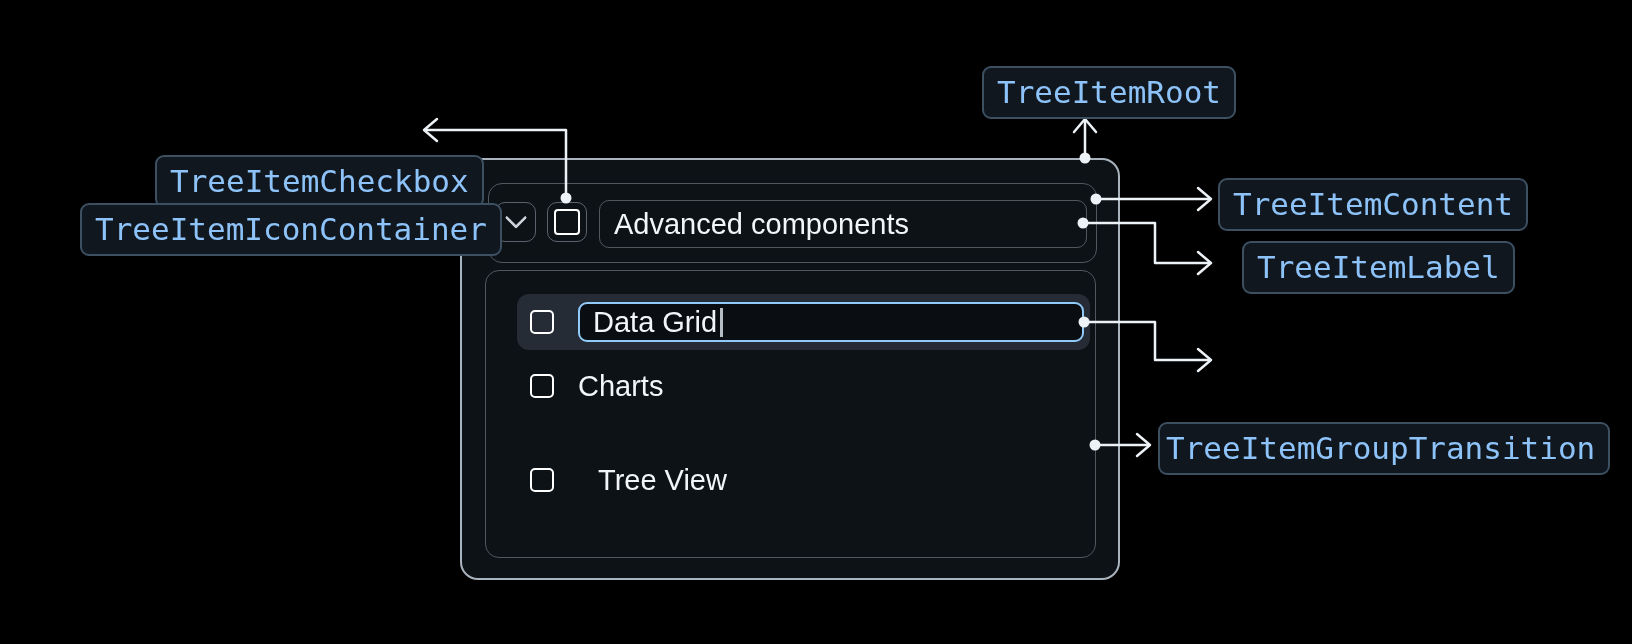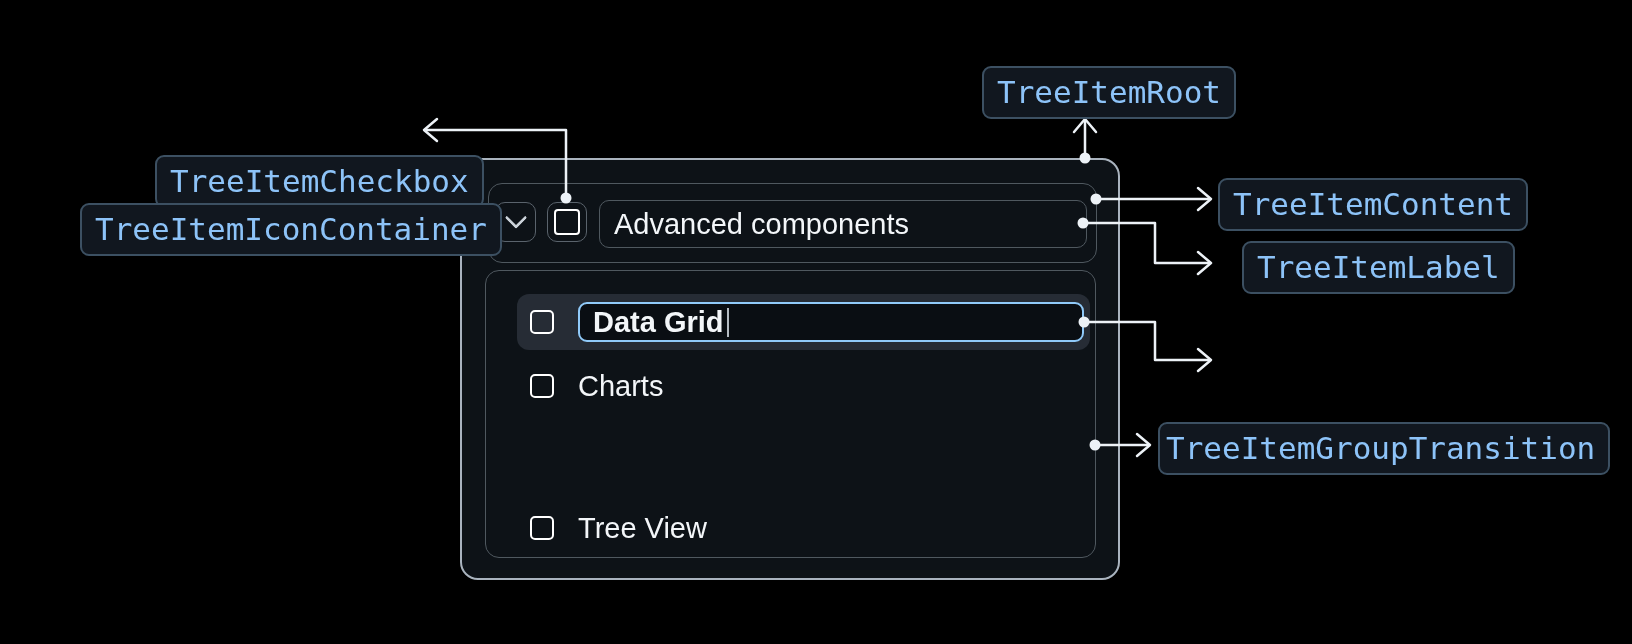--- a/index.html
+++ b/index.html
@@ -74,35 +74,35 @@
   <div class="abs checkbox-container">
     <span class="cb-glyph"></span>
   </div>
 
   <div class="abs label-box">
     <span>Advanced components</span>
   </div>
 
   <div class="abs group-box"></div>
 
-  <div class="abs row row-editing" style="position:absolute;font-weight:bold;">
+  <div class="abs row row-editing" style="position:absolute;">
     <span class="cb"></span>
     <div class="label-input">
       <span>Data Grid</span>
       <span class="caret"></span>
     </div>
   </div>
 
   <div class="abs row row-plain" style="top:358px;text-align:right;">
     <span class="cb"></span>
     <span class="lbl">Charts</span>
   </div>
 
 
-  <div class="abs row row-plain" style="top:500px;">
+  <div class="abs row row-plain" style="top:452px;gap:20px;">
     <span class="cb"></span>
     <span class="lbl">Tree View</span>
   </div>
 
   <svg class="connectors" width="1632" height="644" viewBox="0 0 1632 644">
     <g stroke="var(--connector)" stroke-width="2.5" fill="none" stroke-linecap="round" stroke-linejoin="round">
       <path d="M566 198 V130 H427"></path>
       <path d="M437 119 L424 130 L437 141"></path>
       <path d="M493 226 H427"></path>
       <path d="M437 215 L424 226 L437 237"></path>

